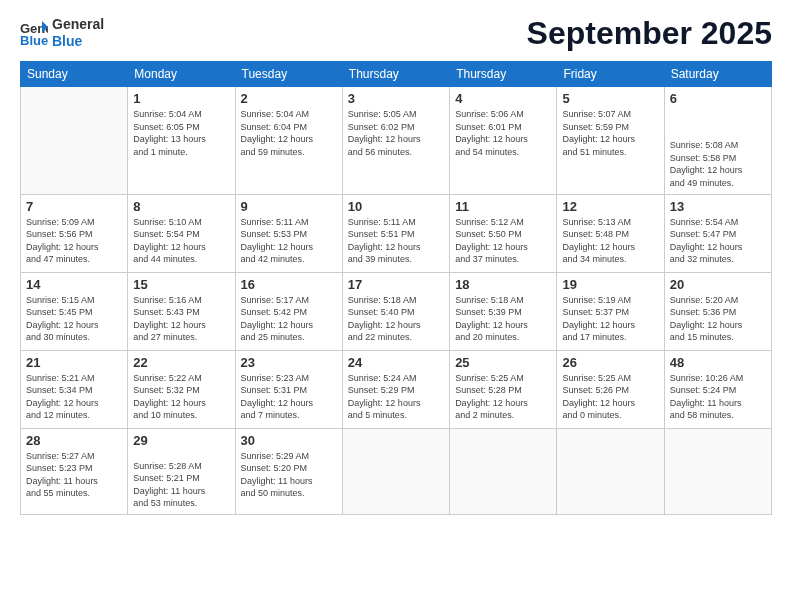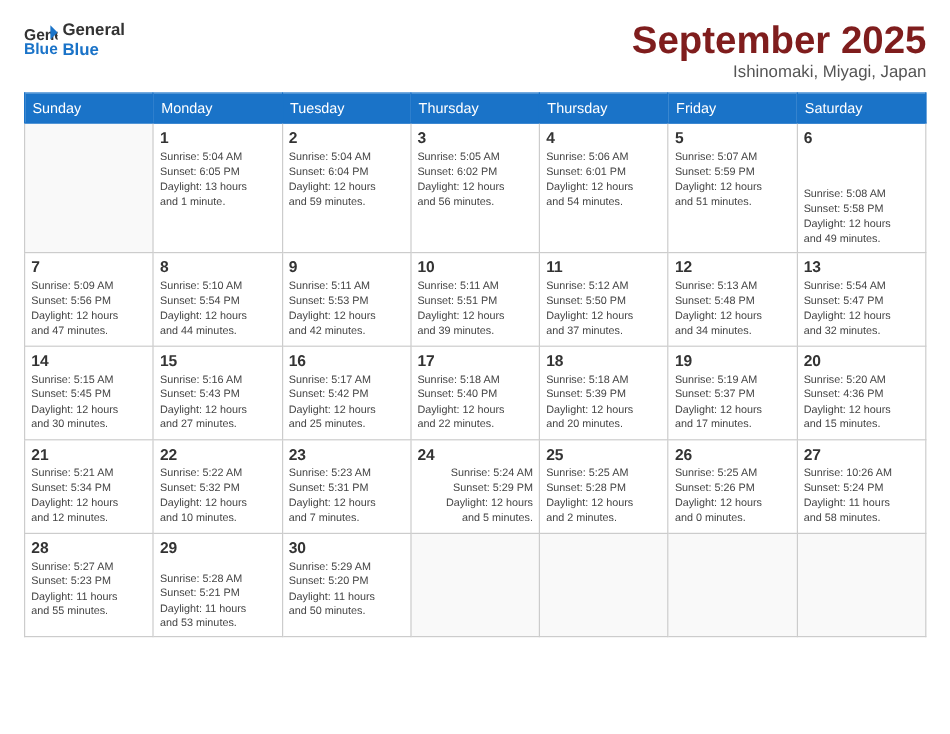--- a/index.html
+++ b/index.html
@@ -30,21 +30,21 @@
     .logo-icon {
       width: 28px;
       height: 28px;
     }
     .title-block {
       text-align: right;
     }
     .month-title {
       font-size: 32px;
       font-weight: bold;
-      color: #7f1d1d;
+      color: #0f172a;
       line-height: 1.1;
     }
     .location {
       font-size: 14px;
       color: #555;
     }
     .calendar-table {
       width: 100%;
       border-collapse: collapse;
       font-size: 10px;
@@ -95,21 +95,20 @@
         <text x="0" y="26" font-size="13" font-weight="bold" fill="#1a73c8">Blue</text>
         <polygon points="22,2 28,8 22,14" fill="#1a73c8"></polygon>
       </svg>
       <div>
         <div style="font-size:14px;font-weight:bold;color:#333;line-height:1.2">General</div>
         <div style="font-size:14px;font-weight:bold;color:#1a73c8;line-height:1.2">Blue</div>
       </div>
     </div>
     <div class="title-block">
       <div class="month-title">September 2025</div>
-      <div class="location">Ishinomaki, Miyagi, Japan</div>
     </div>
   </div>
 
   <table class="calendar-table">
     <thead>
       <tr id="header-row">
       <th>Sunday</th>
           <th>Monday</th>
           <th>Tuesday</th>
           <th>Thursday</th>
@@ -254,21 +253,21 @@
           <td>
             <span class="day-num">19</span>
             <div class="day-info" style="white-space: pre-line;">Sunrise: 5:19 AM
 Sunset: 5:37 PM
 Daylight: 12 hours
 and 17 minutes.</div>
           </td>
           <td>
             <span class="day-num">20</span>
             <div class="day-info" style="white-space: pre-line;">Sunrise: 5:20 AM
-Sunset: 4:36 PM
+Sunset: 5:36 PM
 Daylight: 12 hours
 and 15 minutes.</div>
           </td>
         </tr>
         <tr>
           <td>
             <span class="day-num">21</span>
             <div class="day-info" style="white-space: pre-line;">Sunrise: 5:21 AM
 Sunset: 5:34 PM
 Daylight: 12 hours
@@ -283,41 +282,41 @@
           </td>
           <td>
             <span class="day-num">23</span>
             <div class="day-info" style="white-space: pre-line;">Sunrise: 5:23 AM
 Sunset: 5:31 PM
 Daylight: 12 hours
 and 7 minutes.</div>
           </td>
           <td>
             <span class="day-num">24</span>
-            <div class="day-info" style="white-space: pre-line; text-align: right;">Sunrise: 5:24 AM
+            <div class="day-info" style="white-space: pre-line;">Sunrise: 5:24 AM
 Sunset: 5:29 PM
 Daylight: 12 hours
 and 5 minutes.</div>
           </td>
           <td>
             <span class="day-num">25</span>
             <div class="day-info" style="white-space: pre-line;">Sunrise: 5:25 AM
 Sunset: 5:28 PM
 Daylight: 12 hours
 and 2 minutes.</div>
           </td>
           <td>
             <span class="day-num">26</span>
             <div class="day-info" style="white-space: pre-line;">Sunrise: 5:25 AM
 Sunset: 5:26 PM
 Daylight: 12 hours
 and 0 minutes.</div>
           </td>
           <td>
-            <span class="day-num">27</span>
+            <span class="day-num">48</span>
             <div class="day-info" style="white-space: pre-line;">Sunrise: 10:26 AM
 Sunset: 5:24 PM
 Daylight: 11 hours
 and 58 minutes.</div>
           </td>
         </tr>
         <tr>
           <td>
             <span class="day-num">28</span>
             <div class="day-info" style="white-space: pre-line;">Sunrise: 5:27 AM

